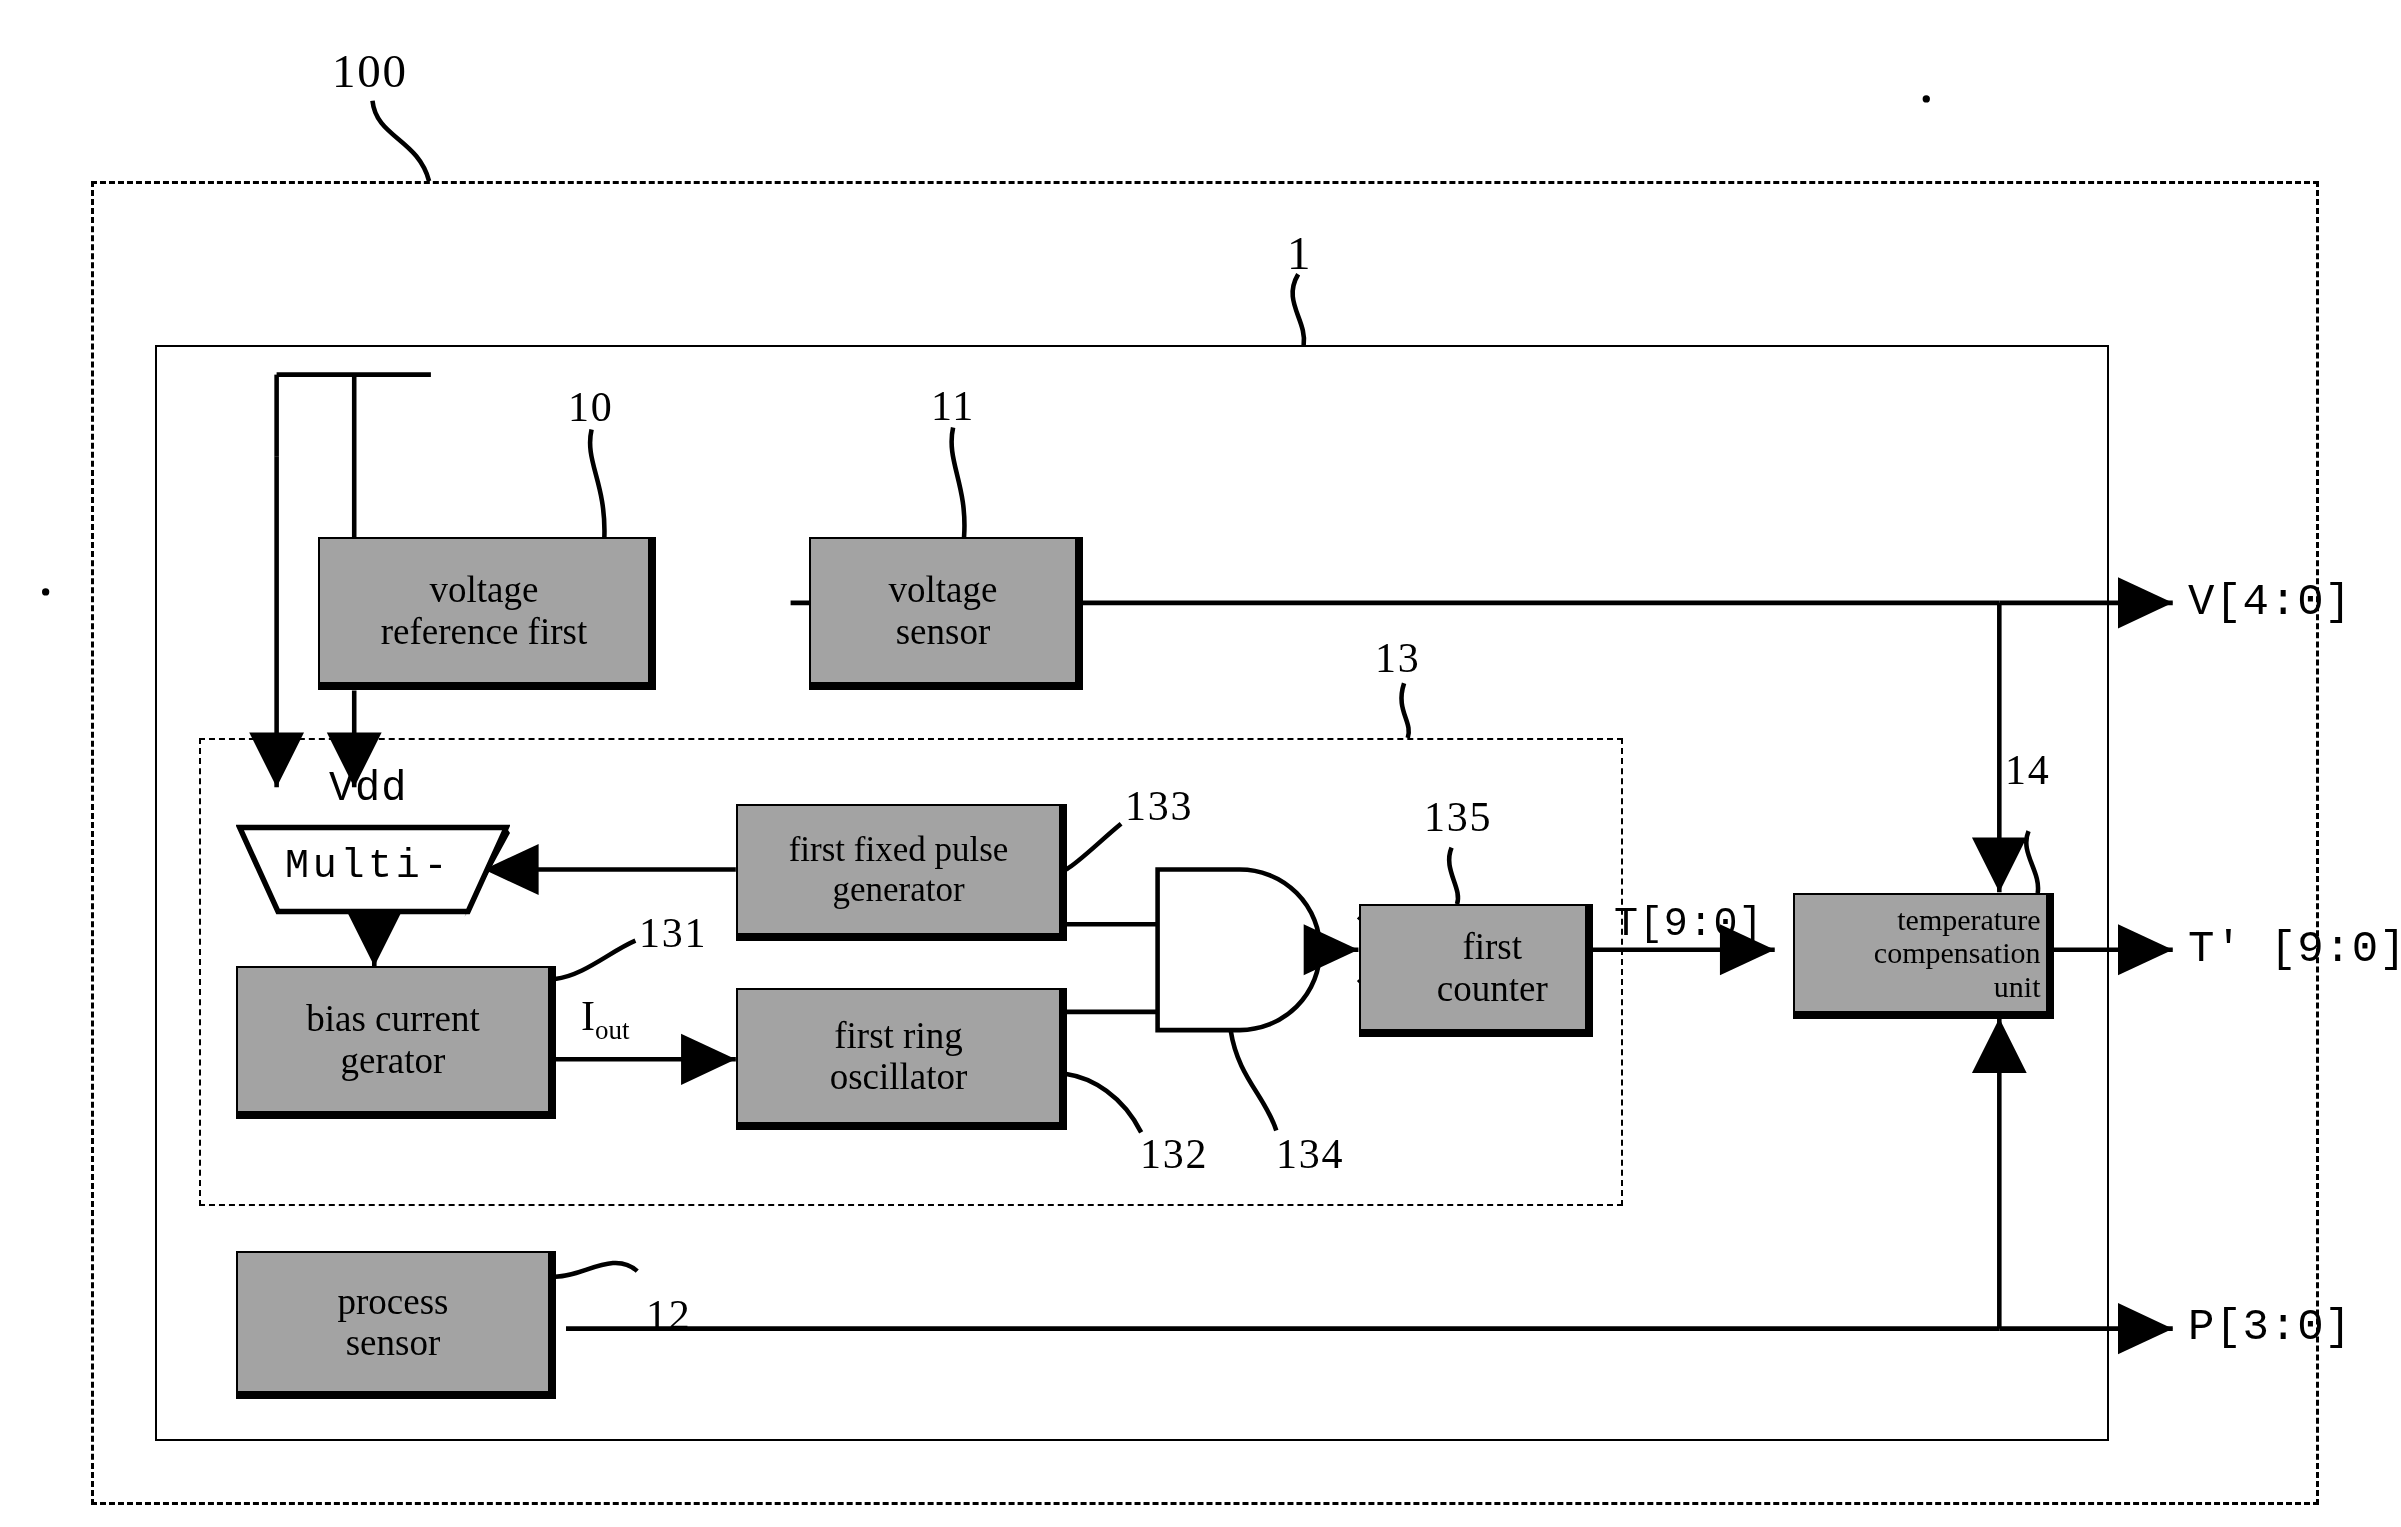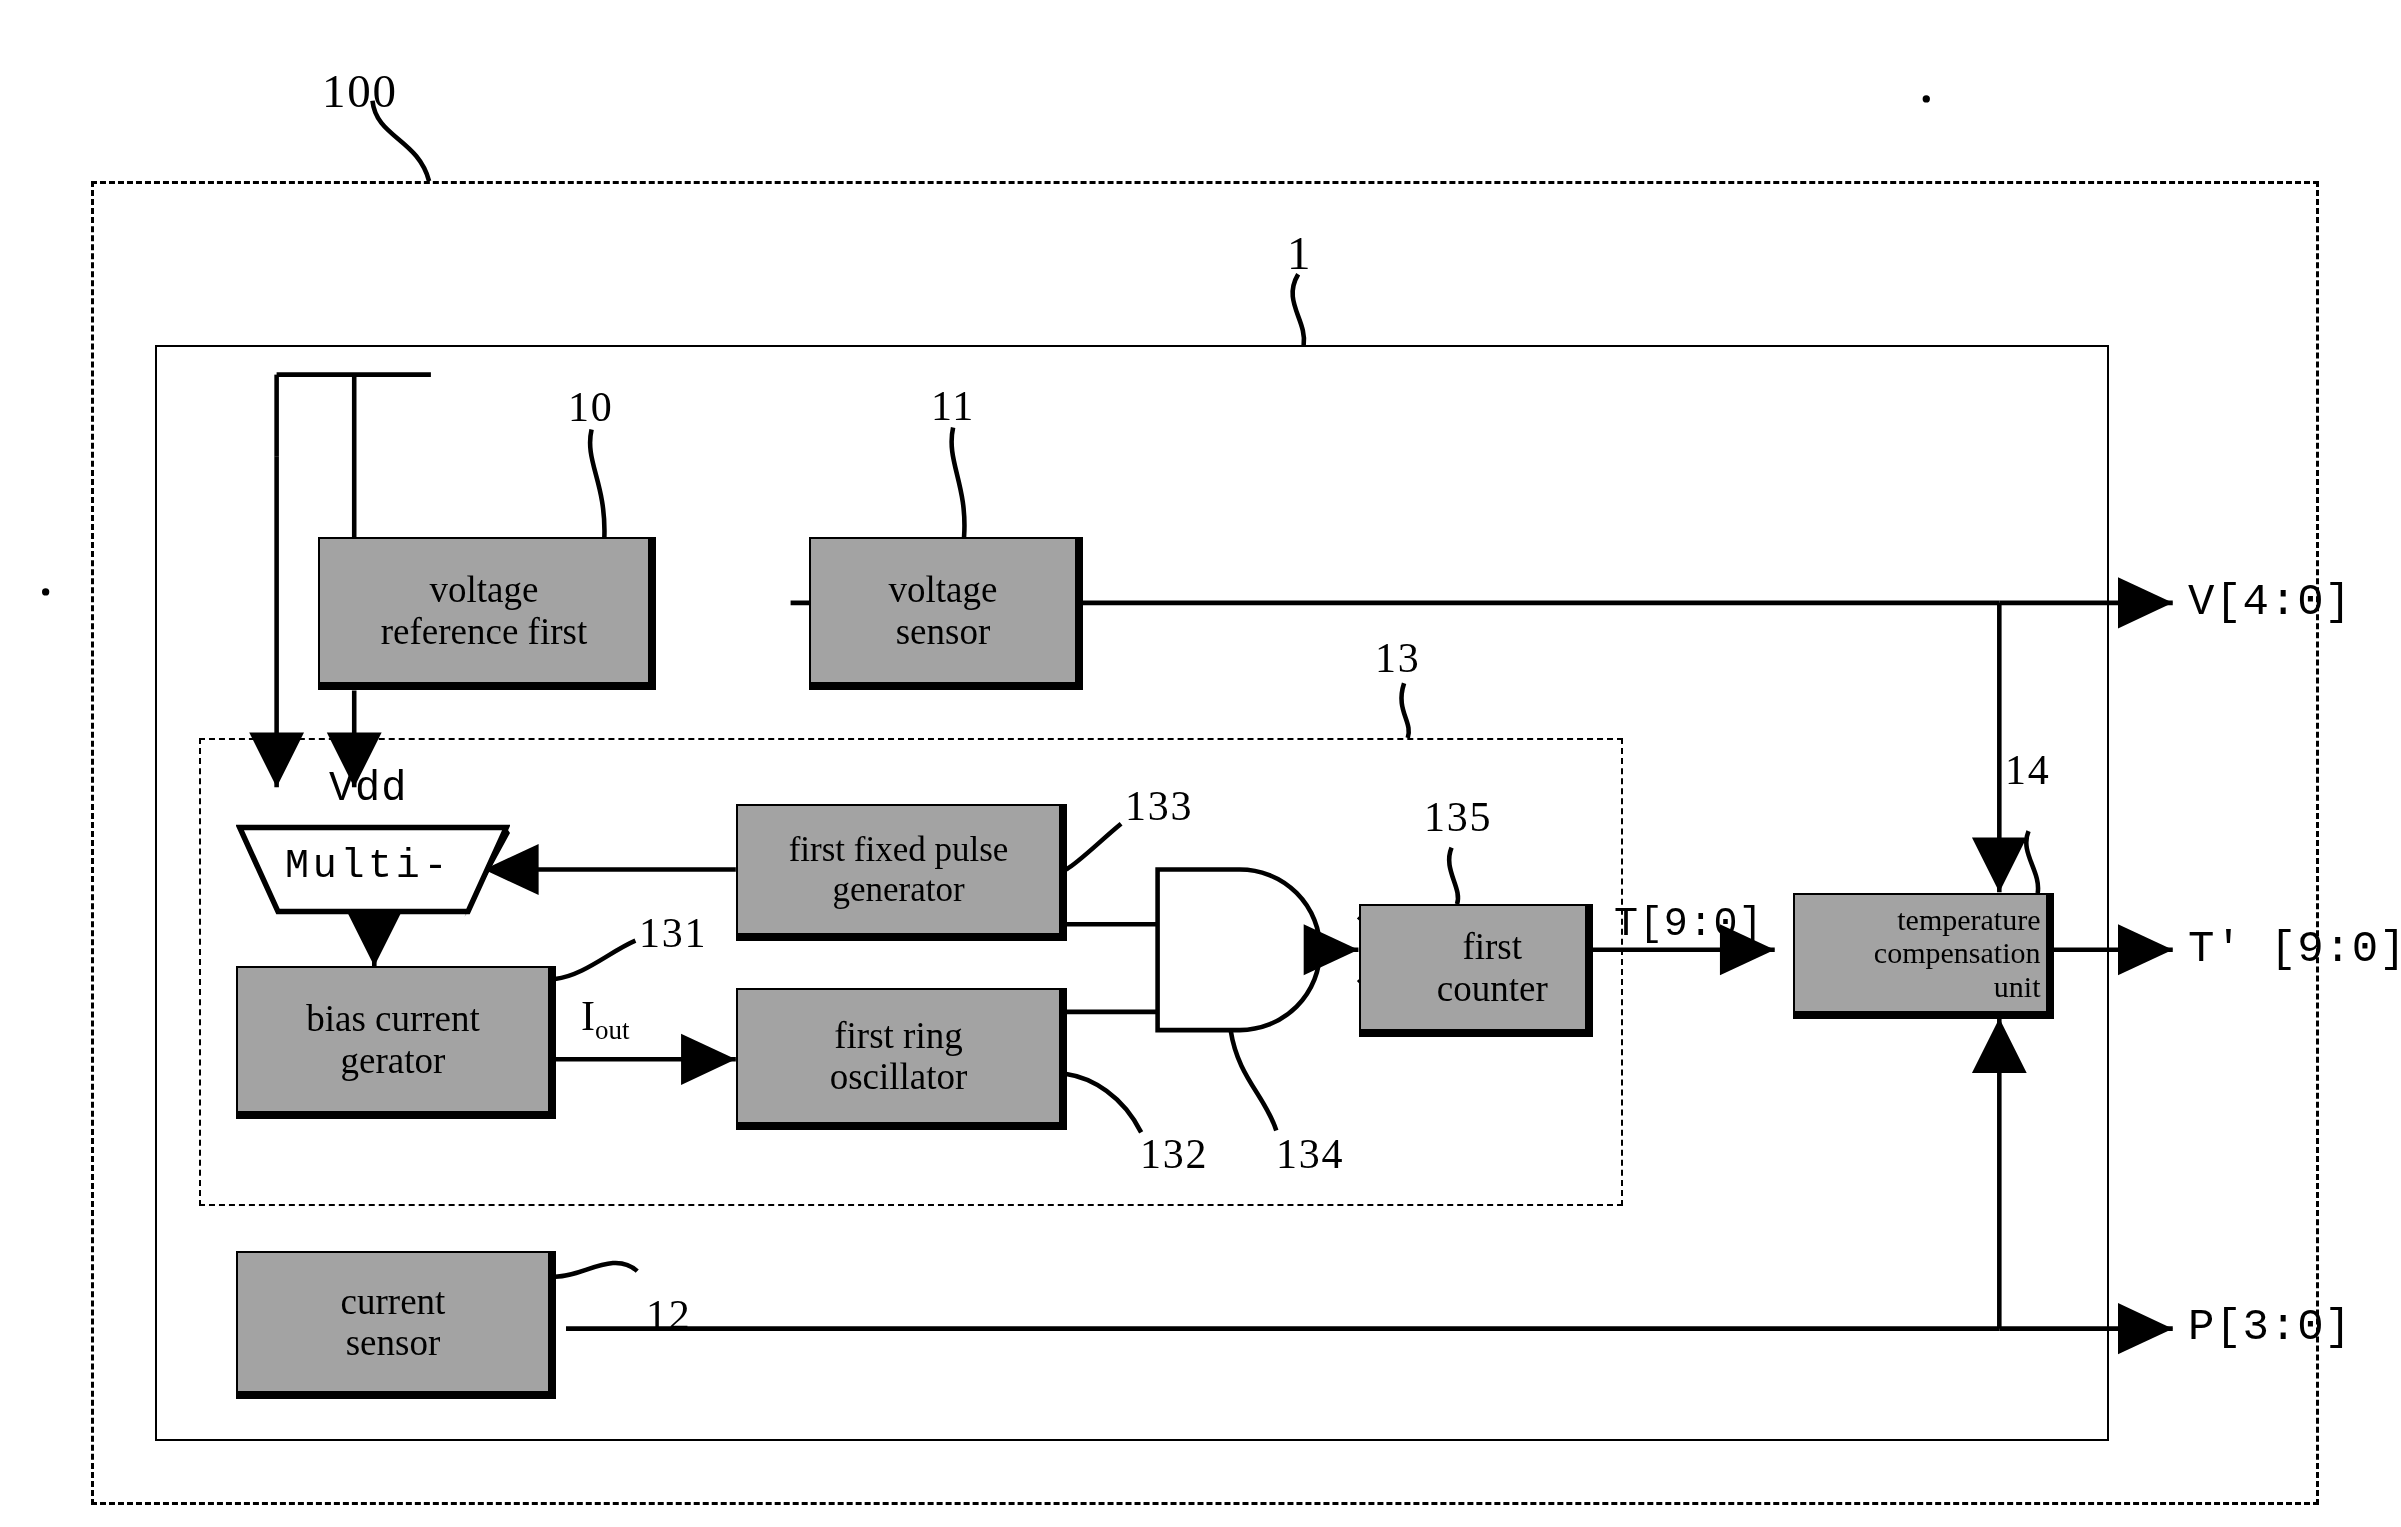--- a/index.html
+++ b/index.html
@@ -247,27 +247,27 @@
     <div style="text-align:right;width:100%;">
       <span>temperature</span>
       <span>compensation</span>
       <span>unit</span>
     </div>
   </div>
   <div class="abs ref" style="left:2005px;top:746px;text-align:center;">14</div>
 
   <div class="abs blk" style="left:236px;top:1251px;width:320px;height:148px;">
     <div>
-      <span>current</span>
+      <span>process</span>
       <span>sensor</span>
     </div>
   </div>
   <div class="abs ref" style="left:646px;top:1291px;">12</div>
 
-  <div class="abs ref" style="left:322px;top:44px;font-size:47px;margin-top:20px;">100</div>
+  <div class="abs ref" style="left:332px;top:44px;font-size:47px;">100</div>
   <div class="abs ref" style="left:1287px;top:226px;font-size:47px;">1</div>
   <div class="abs ref" style="left:1375px;top:634px;">13</div>
 
   <div class="abs mono" style="left:2188px;top:577px;font-size:44px;">V[4:0]</div>
   <div class="abs mono" style="left:2188px;top:924px;font-size:44px;">T' [9:0]</div>
   <div class="abs mono" style="left:2188px;top:1302px;font-size:44px;">P[3:0]</div>
 
 </div>
 
 

